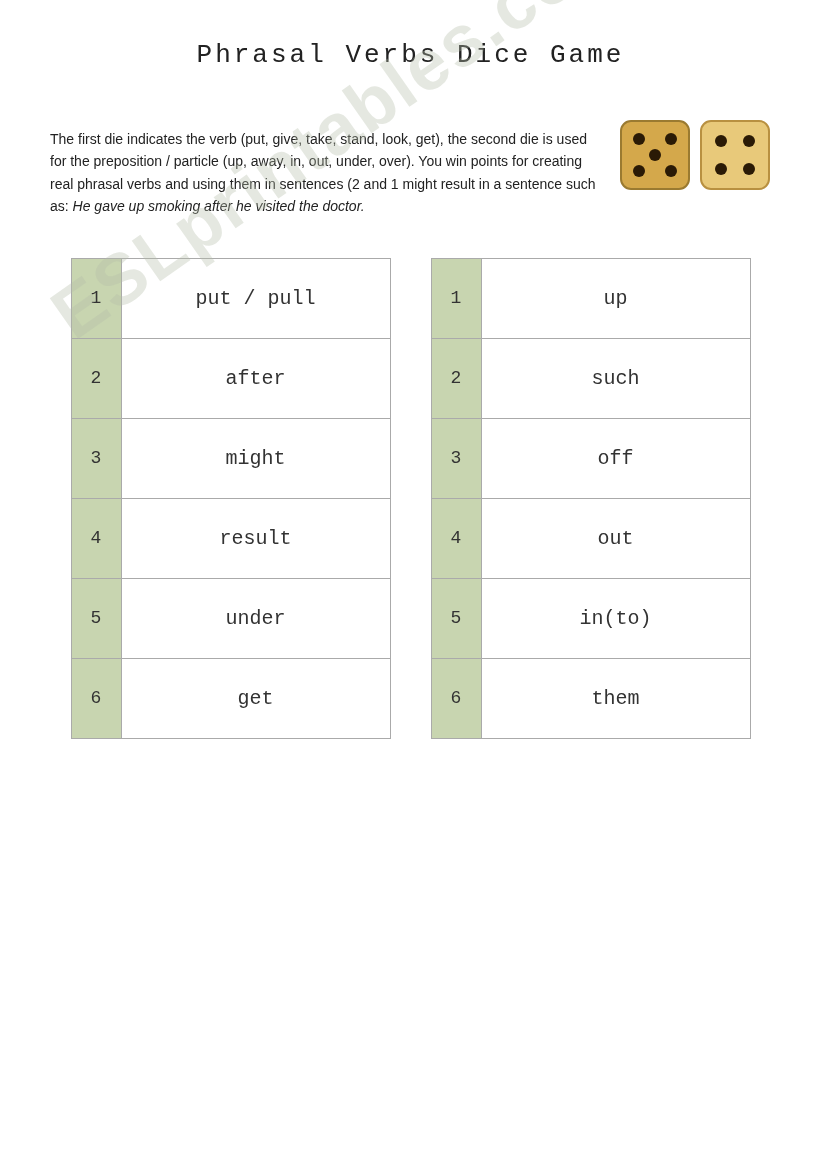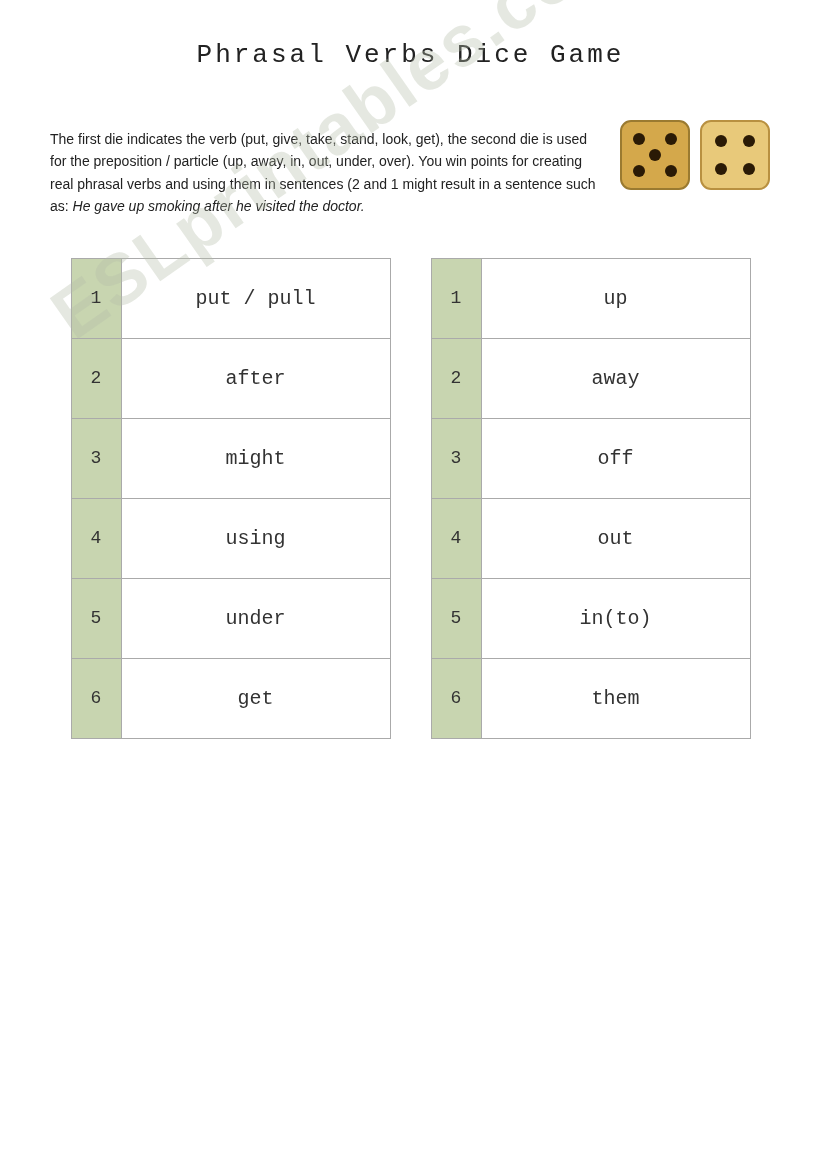--- a/index.html
+++ b/index.html
@@ -152,42 +152,42 @@
         <tr>
       <td class="num-cell">2</td>
       <td class="word-cell">after</td>
     </tr>
         <tr>
       <td class="num-cell">3</td>
       <td class="word-cell">might</td>
     </tr>
         <tr>
       <td class="num-cell">4</td>
-      <td class="word-cell">using</td>
+      <td class="word-cell">result</td>
     </tr>
         <tr>
       <td class="num-cell">5</td>
       <td class="word-cell">under</td>
     </tr>
         <tr>
       <td class="num-cell">6</td>
       <td class="word-cell">get</td>
     </tr>
       </tbody>
   </table>
 
   <table class="dice-table">
     <tbody id="table2-body">
         <tr>
       <td class="num-cell">1</td>
       <td class="word-cell">up</td>
     </tr>
         <tr>
       <td class="num-cell">2</td>
-      <td class="word-cell">away</td>
+      <td class="word-cell">such</td>
     </tr>
         <tr>
       <td class="num-cell">3</td>
       <td class="word-cell">off</td>
     </tr>
         <tr>
       <td class="num-cell">4</td>
       <td class="word-cell">out</td>
     </tr>
         <tr>

